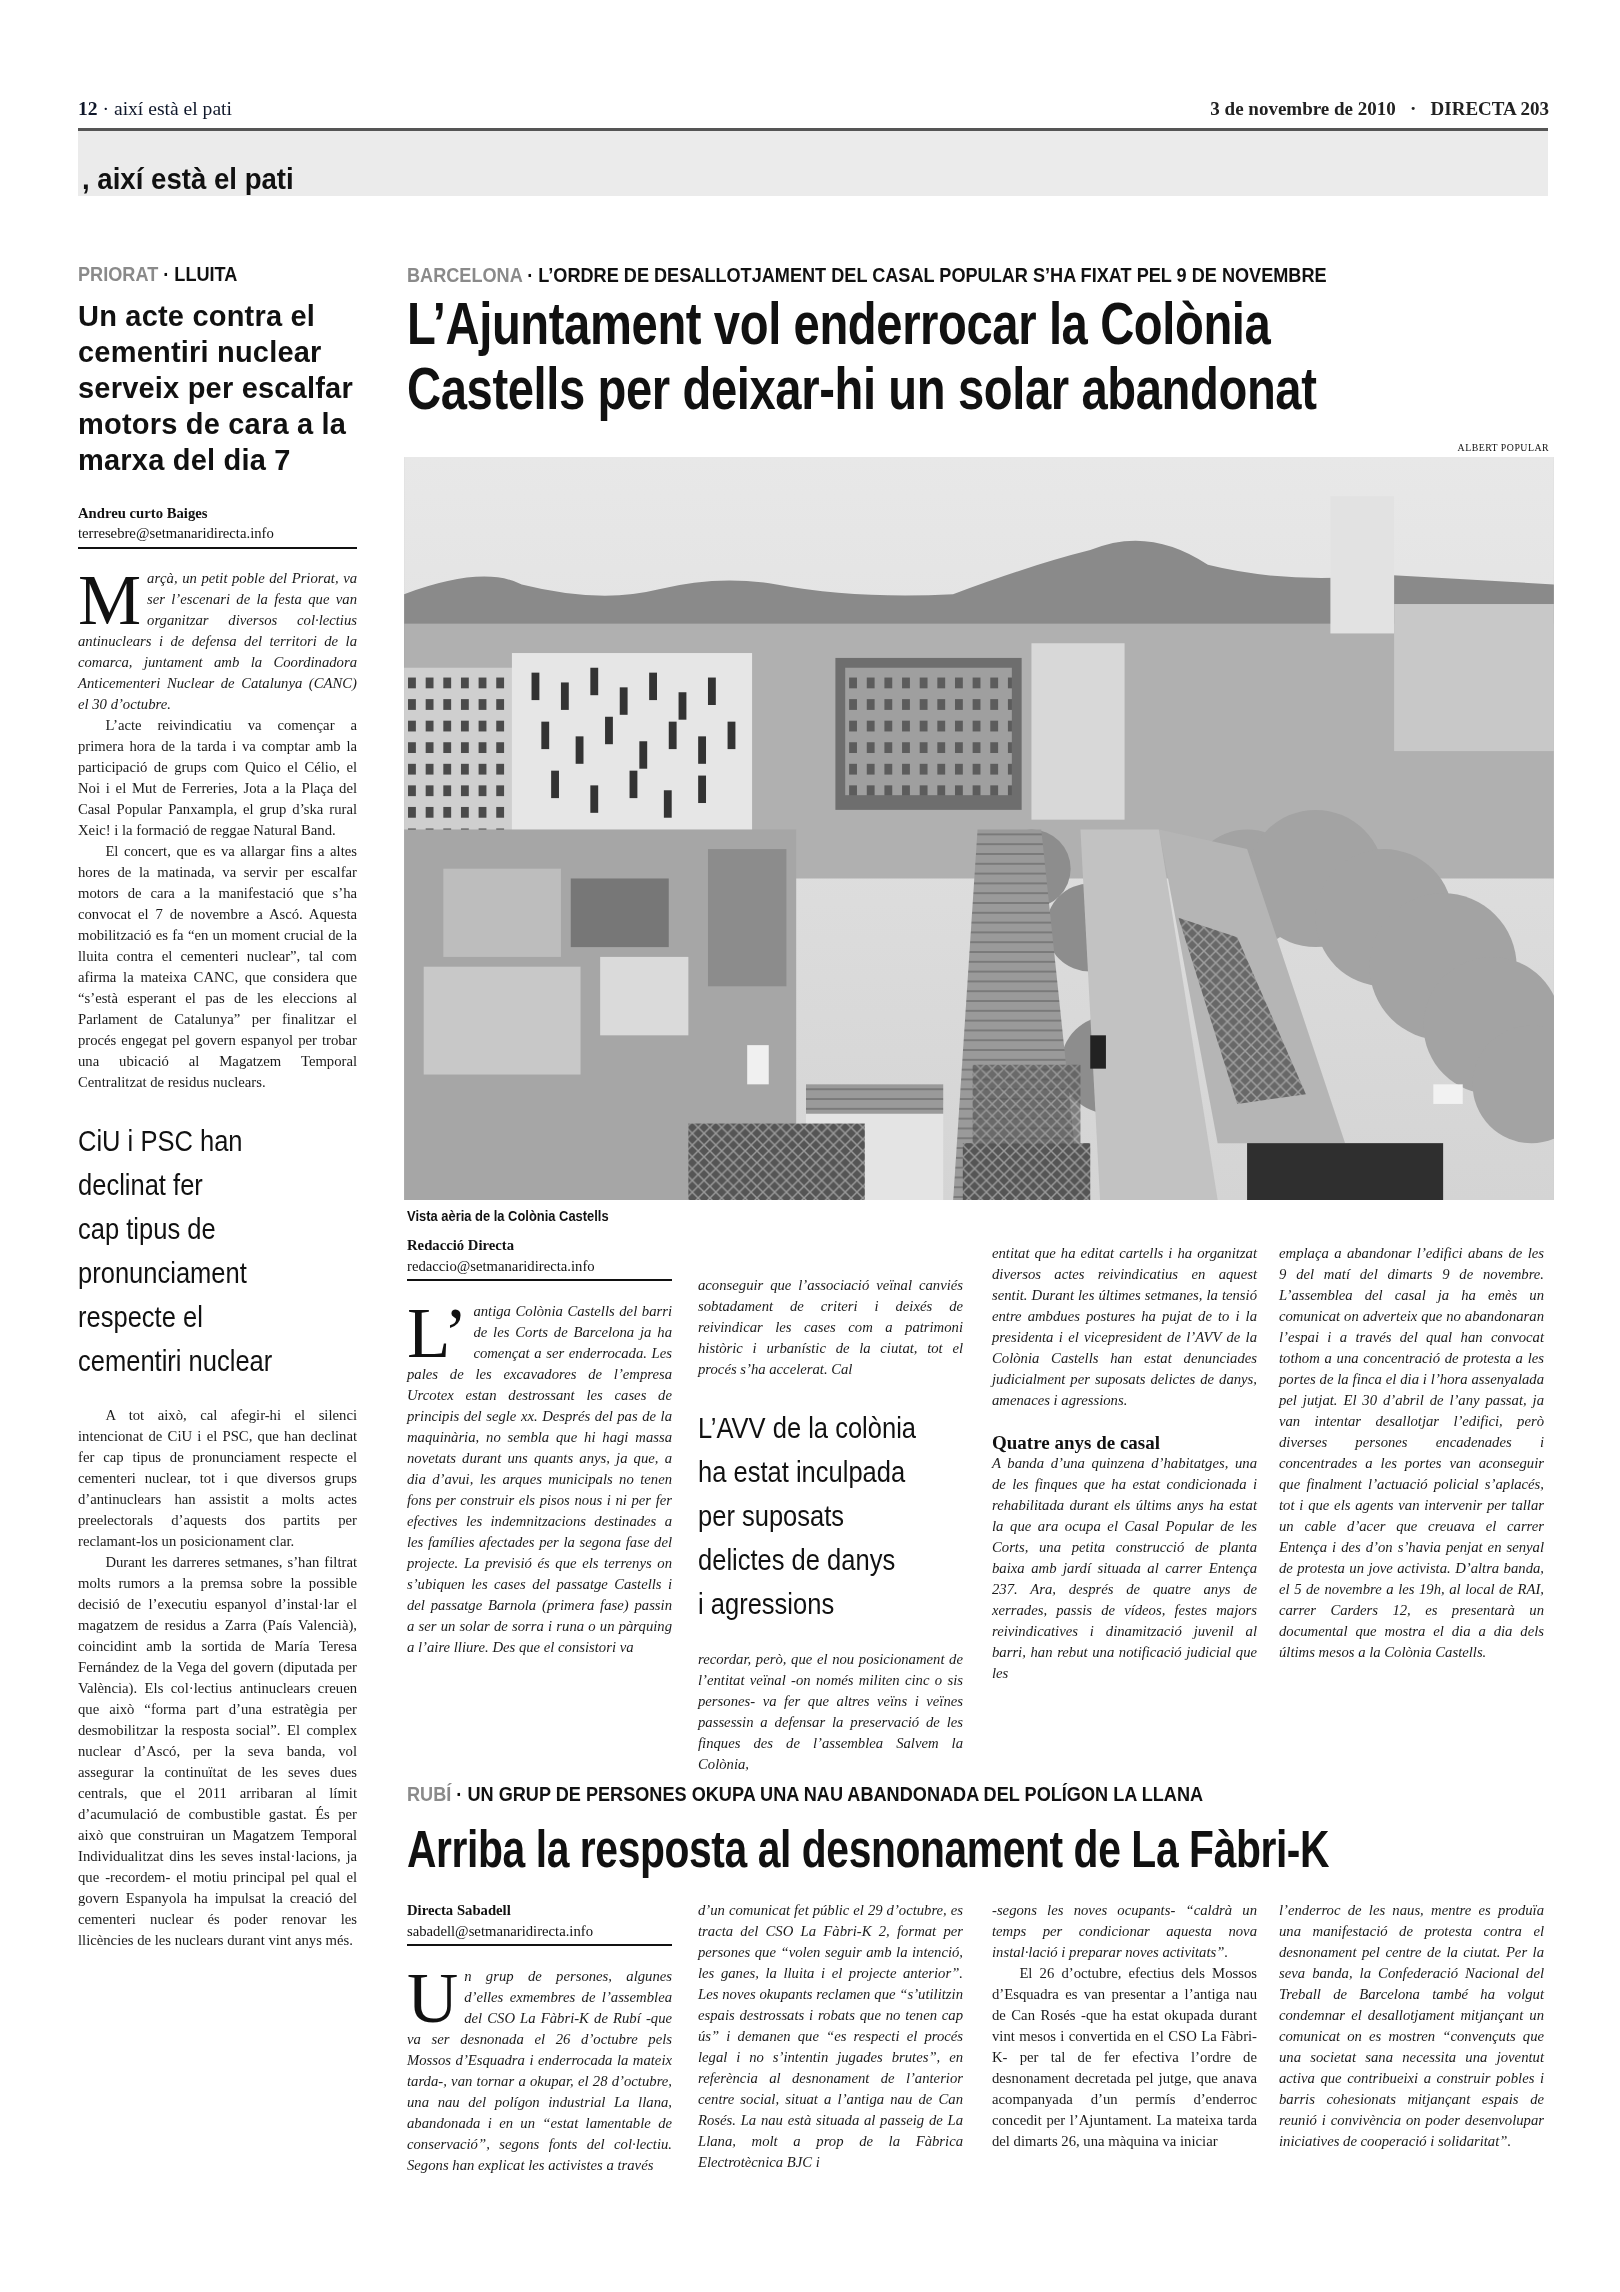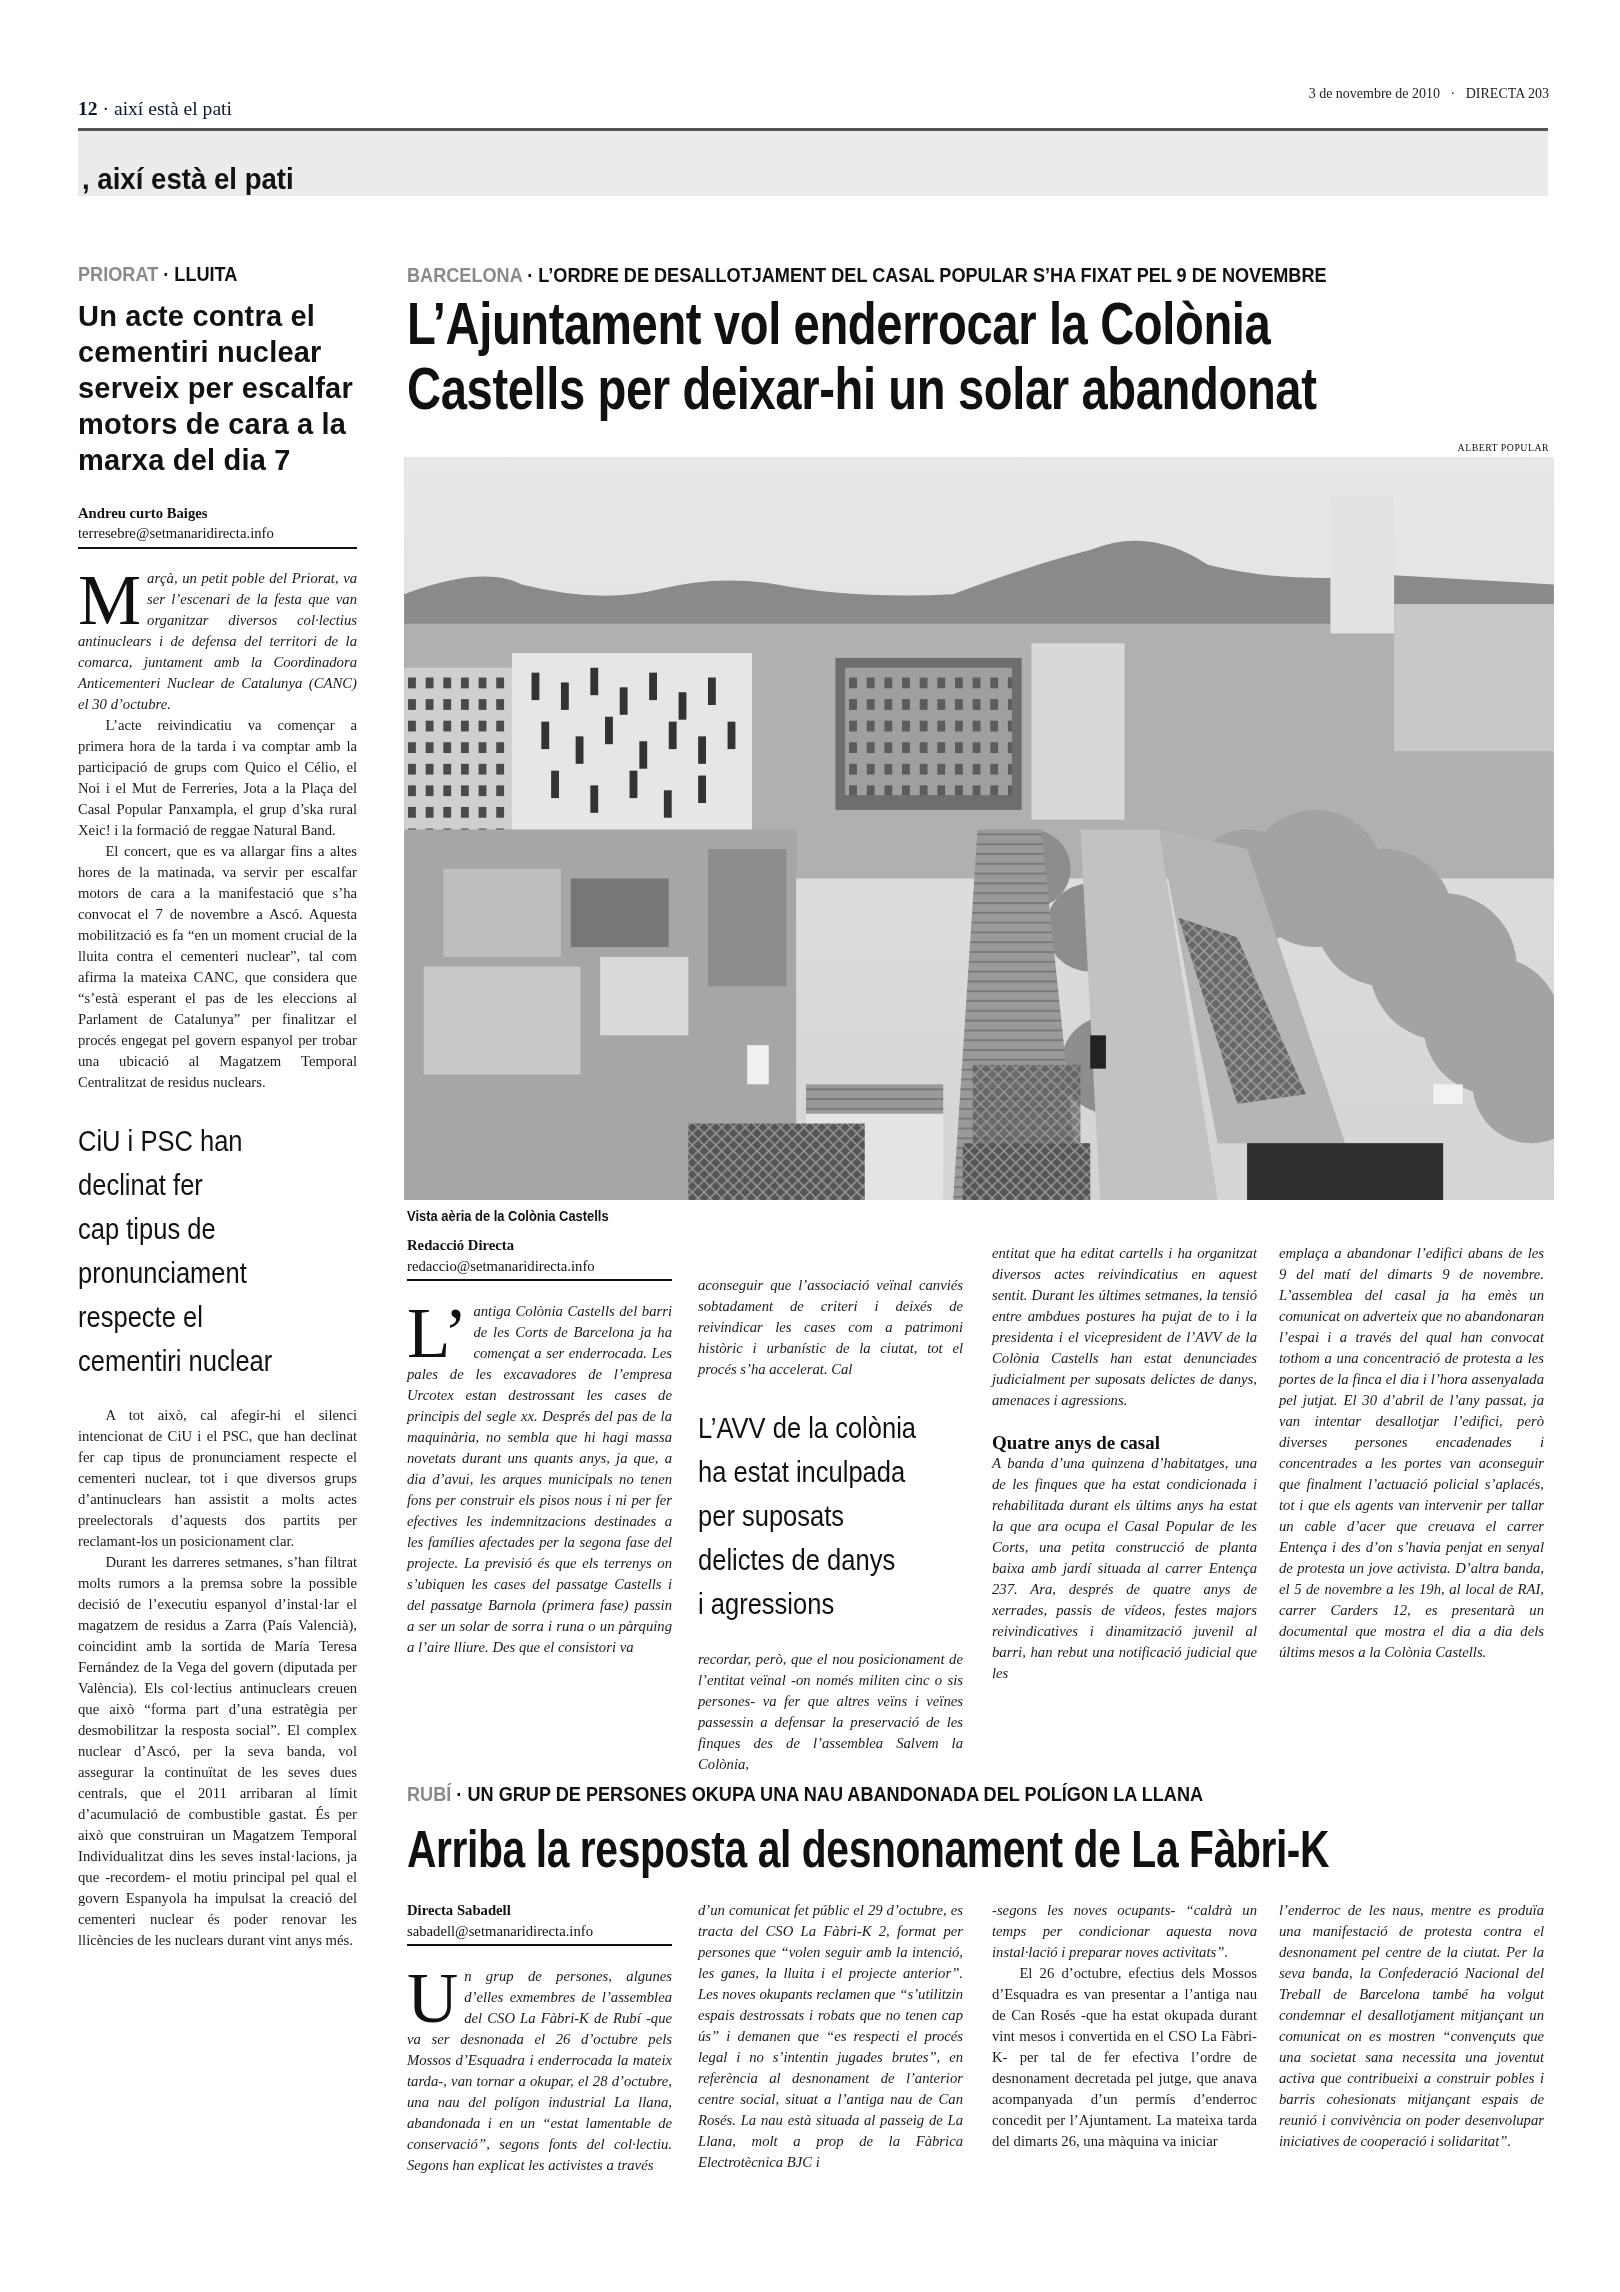--- a/index.html
+++ b/index.html
@@ -2,21 +2,21 @@
 <html><head>
 <meta charset="utf-8">
 <style>
   html, body { margin:0; padding:0; background:#fff; }
   body { width:1620px; height:2293px; position:relative; overflow:hidden; color:#111; }
   .abs { position:absolute; }
 
   
   #folio { left:78px; top:98px; font-family:"Liberation Serif", serif; font-size:19.6px; color:#0f172a; }
   #folio b { font-weight:bold; }
-  #dateline { right:71px; top:86px; font-family:"Liberation Serif", serif; font-size:14px; color:#222; }
+  #dateline { right:71px; top:98px; font-family:"Liberation Serif", serif; font-size:19px; color:#222;font-weight:bold; }
   #rule { left:78px; top:128px; width:1470px; height:2.9px; background:#555; }
   #band { left:78px; top:131px; width:1470px; height:65px; background:#ebebeb; }
   #section { left:82px; top:162px; font-family:"Liberation Sans", sans-serif; font-weight:bold; font-size:30px; transform:scaleX(0.92); transform-origin:left; color:#111; }
 
   
   .kicker { font-family:"Liberation Sans", sans-serif; font-weight:bold; font-size:20.6px; transform:scaleX(0.88); transform-origin:left; white-space:nowrap; }
   .kicker .loc { color:#8a8a8a; }
   .kicker .dot { color:#111; }
   .kicker .topic { color:#111; }
 

